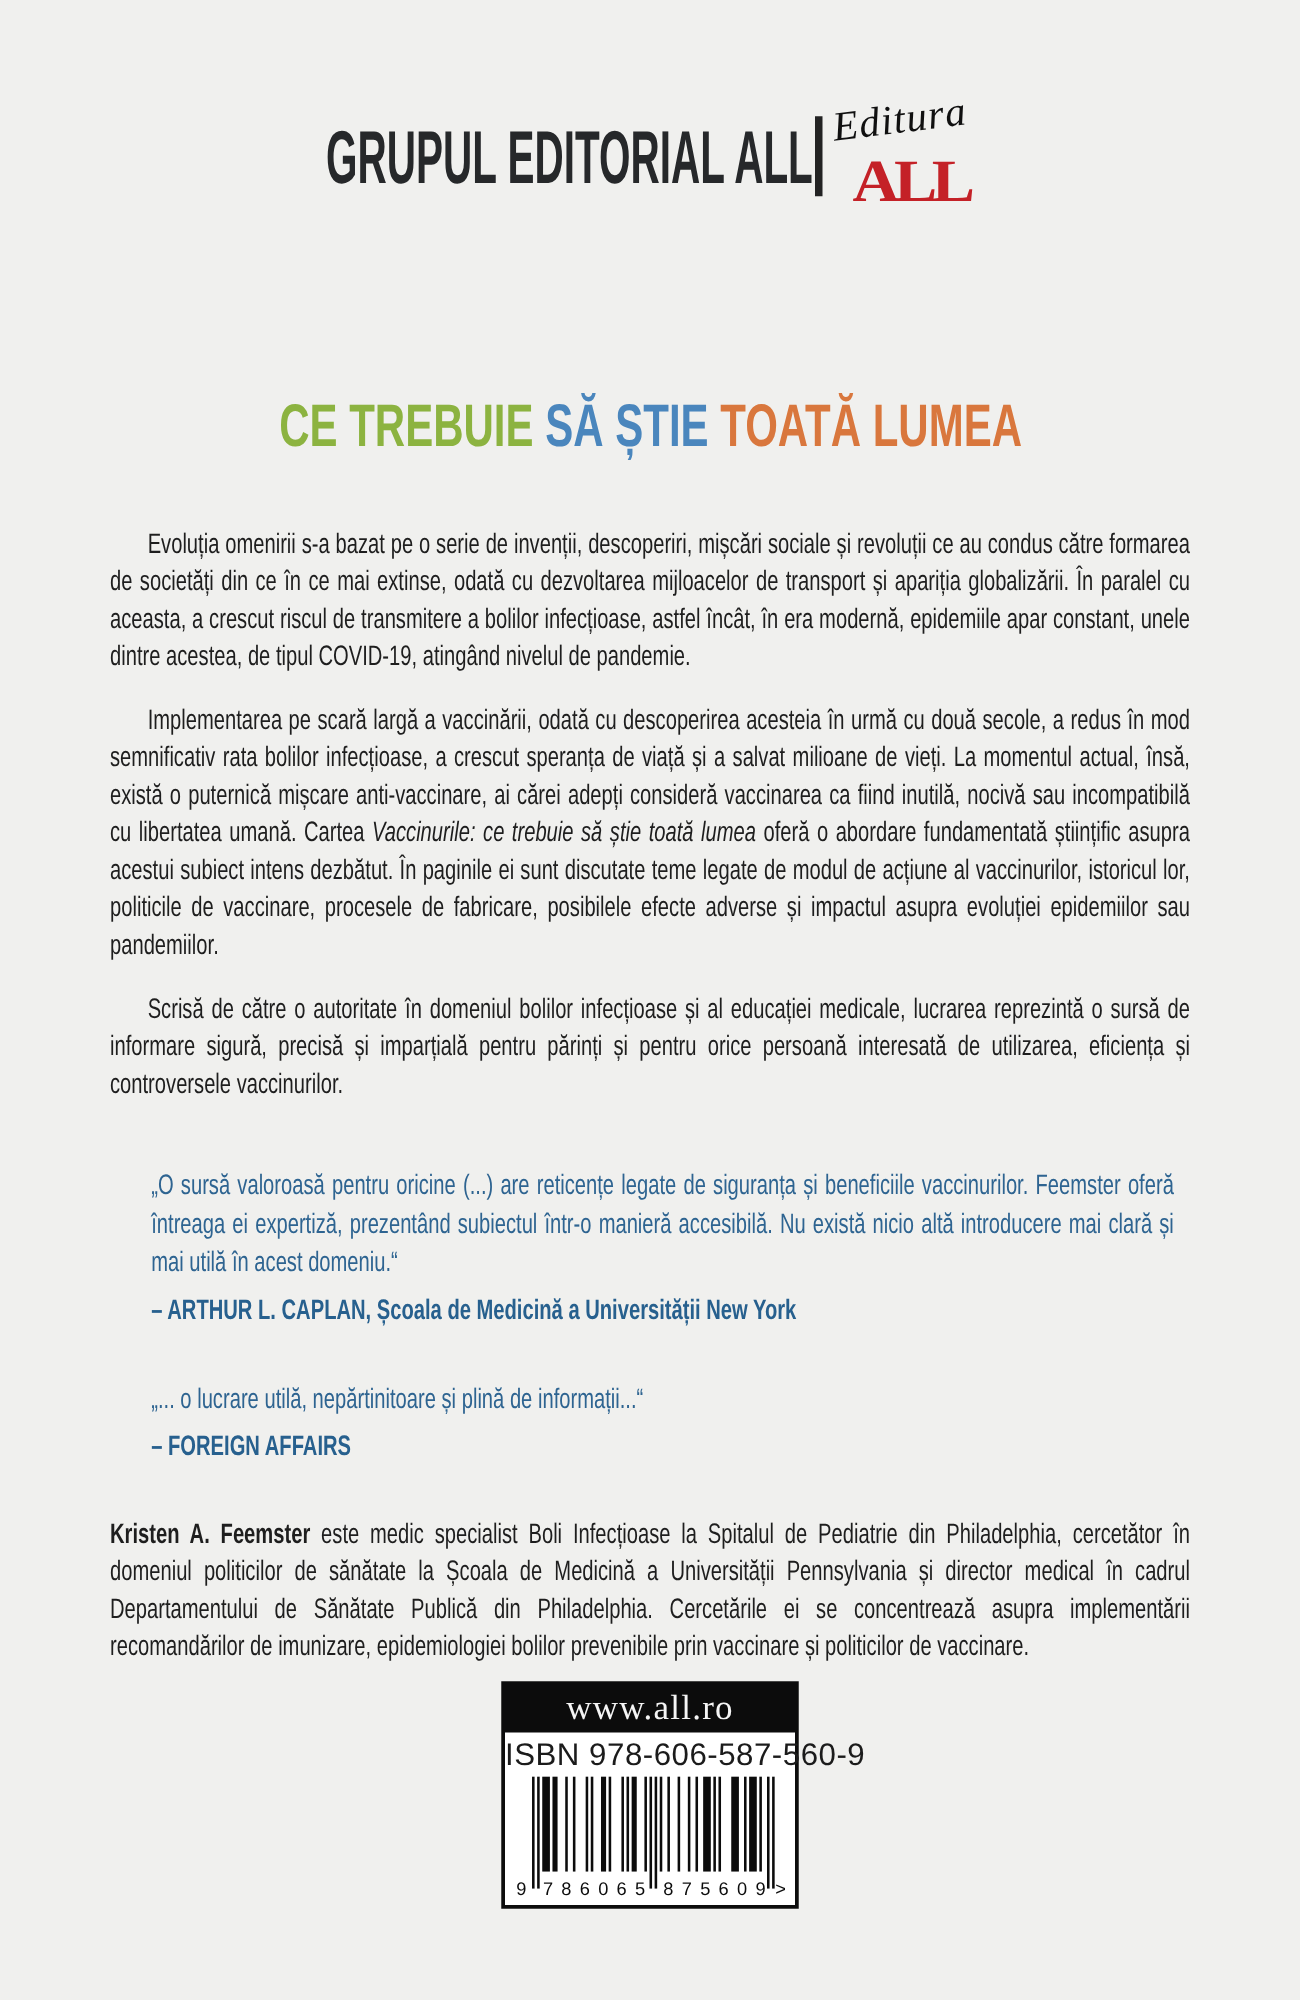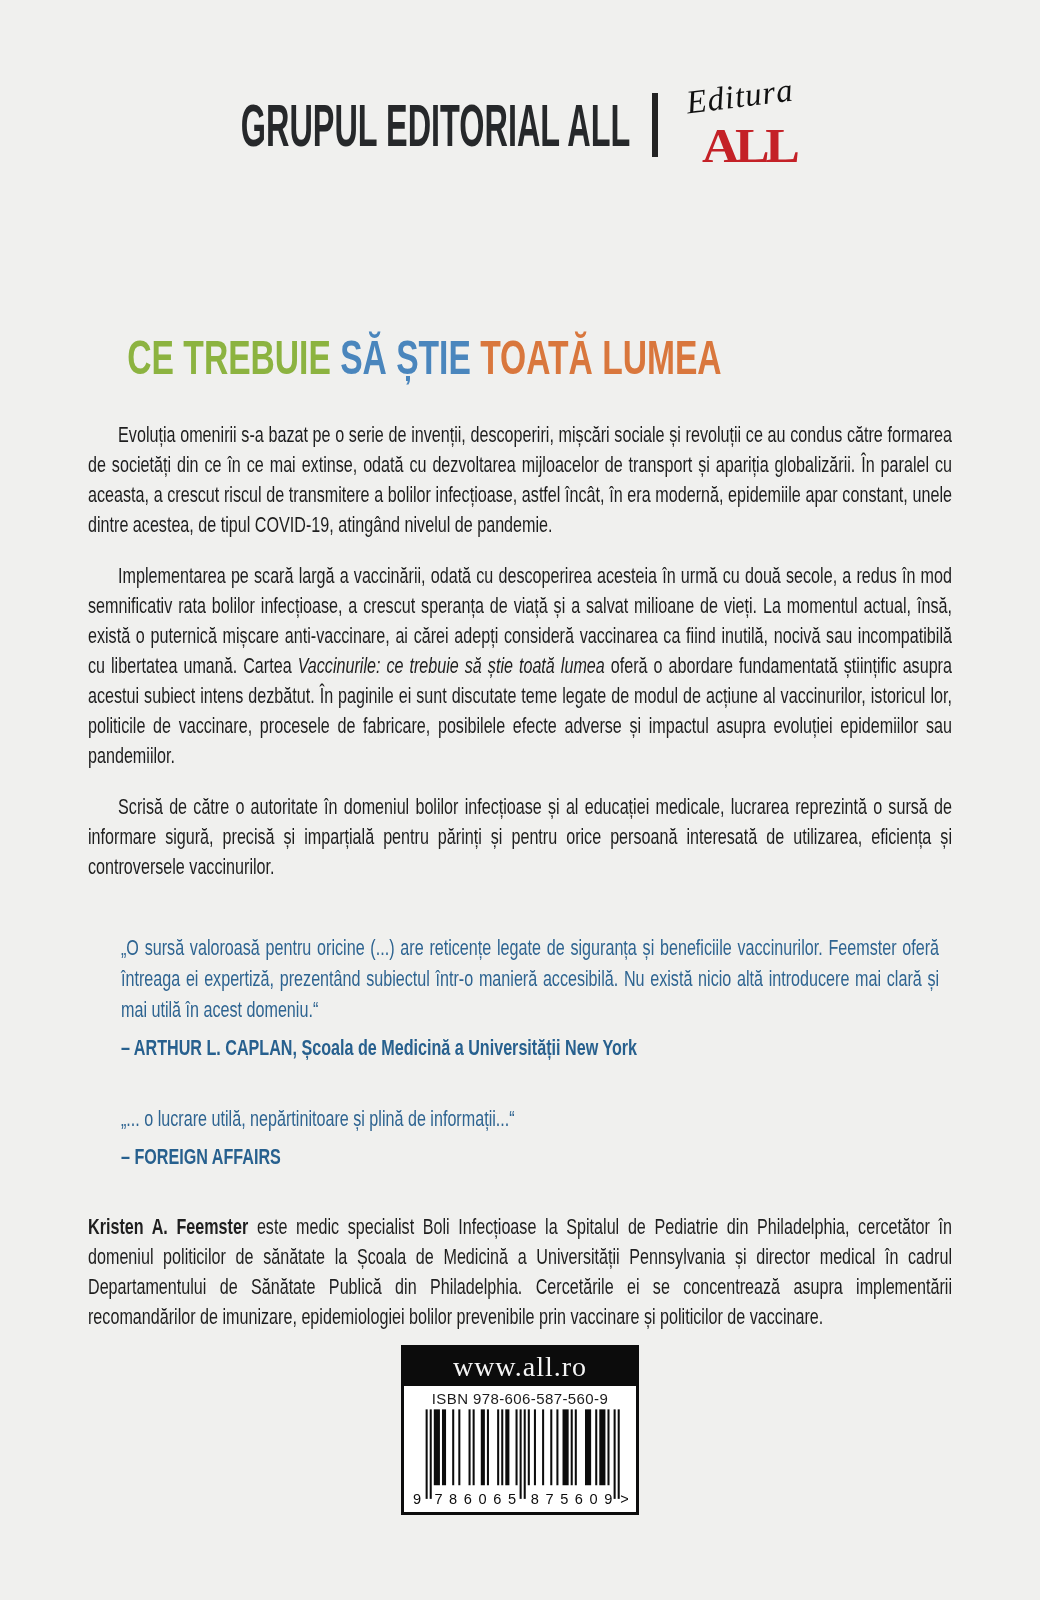--- a/index.html
+++ b/index.html
@@ -7,21 +7,21 @@
     position:relative;
     width:1040px;height:1600px;
     background:#f0f0ee;
     overflow:hidden;
     font-family:"Liberation Sans", sans-serif;
     color:#1e1e1e;
   }
   
   .publisher{
     position:absolute;top:82px;left:0;right:0;
-    display:flex;align-items:center;justify-content:center;gap:20px;
+    display:flex;align-items:center;justify-content:center;
     height:86px;
   }
   .pub-name-wrap{width:392px;height:86px;display:flex;align-items:center;justify-content:center;overflow:visible;}
   .pub-name{
     font-size:60px;font-weight:700;letter-spacing:0px;white-space:nowrap;
     color:#26282a;transform:scaleX(0.54);transform-origin:center center;
   }
   .pub-divider{width:6px;height:64px;background:#232323;}
   .emblem{position:relative;width:122px;height:86px;}
   .emblem-script{
@@ -33,21 +33,21 @@
     position:absolute;bottom:0px;left:24px;
     font-family:"Liberation Serif", serif;font-weight:700;font-size:48px;line-height:44px;
     color:#c42127;letter-spacing:-4px;transform:scaleX(1.08);transform-origin:left bottom;
   }
   
   .title-wrap{position:absolute;top:204px;left:0;right:0;text-align:center;height:100px;line-height:100px;}
   .title-main{
     display:inline-block;font-size:104px;font-weight:700;letter-spacing:-1px;white-space:nowrap;
     color:#4a86bd;transform:scaleX(0.80);transform-origin:center center;
   }
-  .subtitle-wrap{position:absolute;top:316px;left:0;right:0;text-align:left;height:52px;line-height:52px;margin-top:16px;}
+  .subtitle-wrap{position:absolute;top:316px;left:0;right:0;text-align:center;height:52px;line-height:52px;}
   .subtitle-line{
     display:inline-block;font-size:48px;font-weight:700;letter-spacing:0px;white-space:nowrap;
     transform:scaleX(0.70);transform-origin:center center;
   }
   
   .column{
     position:absolute;top:420px;left:88px;
     width:1205px;transform:scaleX(0.717);transform-origin:left top;
   }
   .body-par{
@@ -72,21 +72,21 @@
   .barcode-box{
     position:absolute;top:1345px;left:50%;transform:translateX(-50%);
     width:232px;background:#ffffff;border:3px solid #0c0c0c;
   }
   .barcode-site{
     background:#0c0c0c;color:#f5f5f5;text-align:center;
     font-family:"Liberation Serif", serif;font-size:28px;line-height:38px;height:38px;
     letter-spacing:1px;
   }
   .barcode-isbn{
-    text-align:center;font-size:15px;letter-spacing:0.4px;color:#1b1b1b;
+    text-align:center;font-size:25px;letter-spacing:0.4px;color:#1b1b1b;
     padding:4px 0 1px 0;white-space:nowrap;
   }
   .barcode-svg{display:block;margin:0 auto 4px auto;width:216px;height:100px;}
 </style>
 </head>
 <body>
 
 <div class="page">
 
   <div class="publisher">

